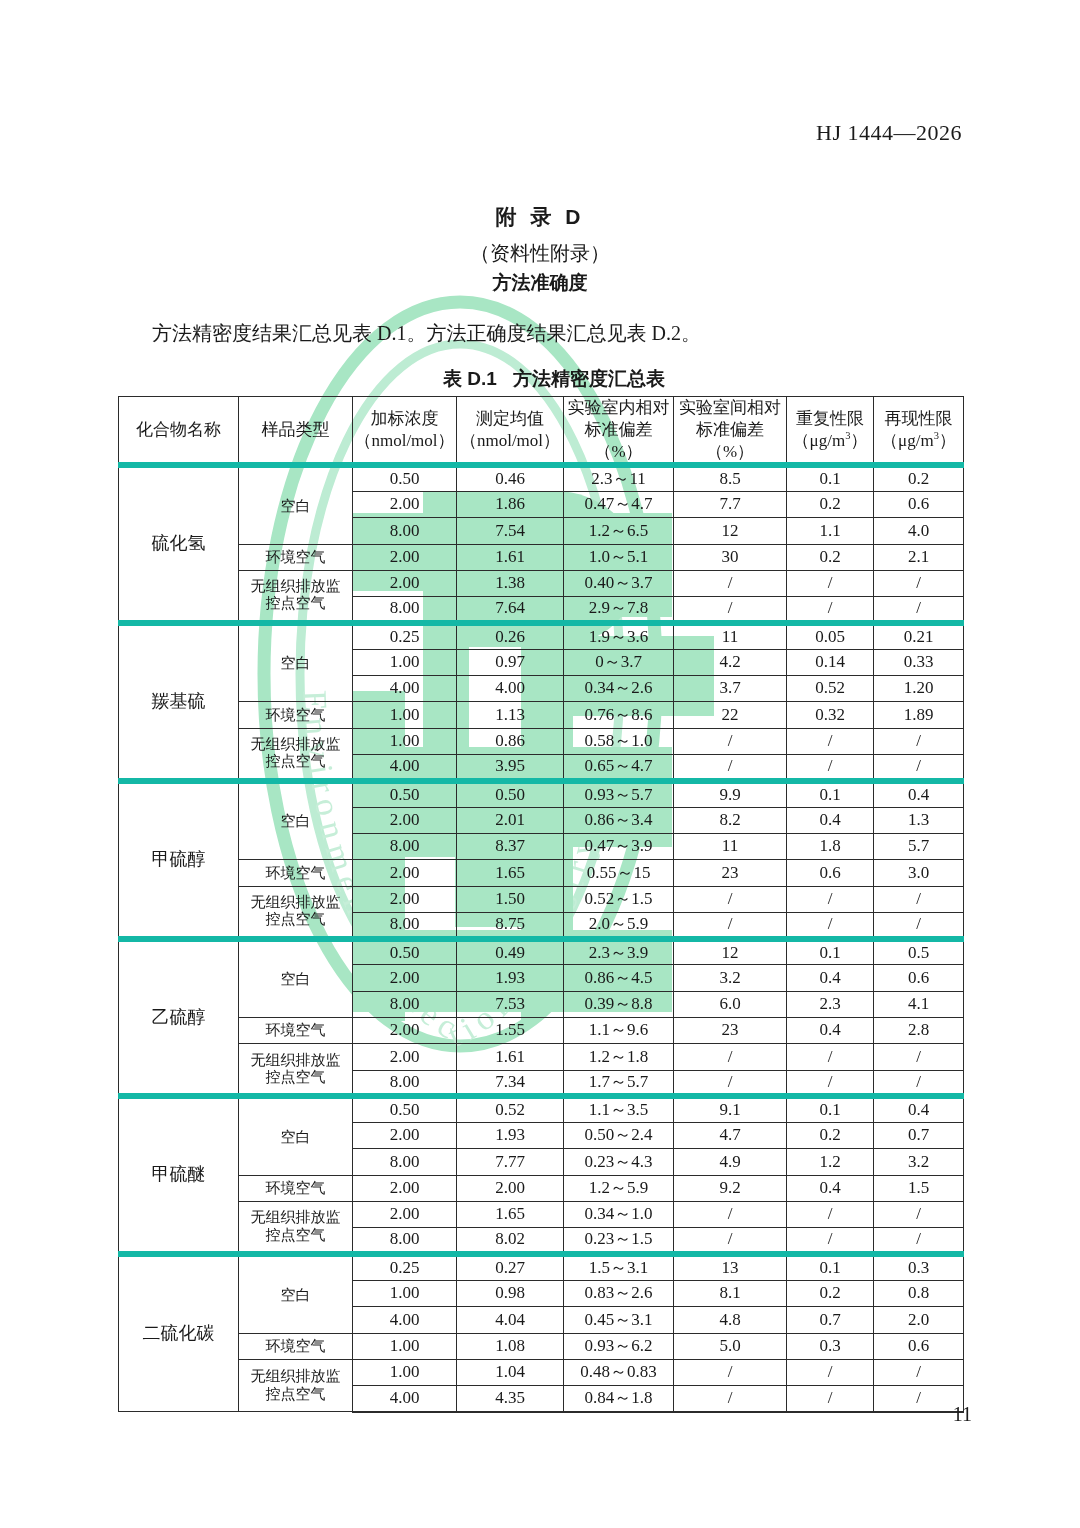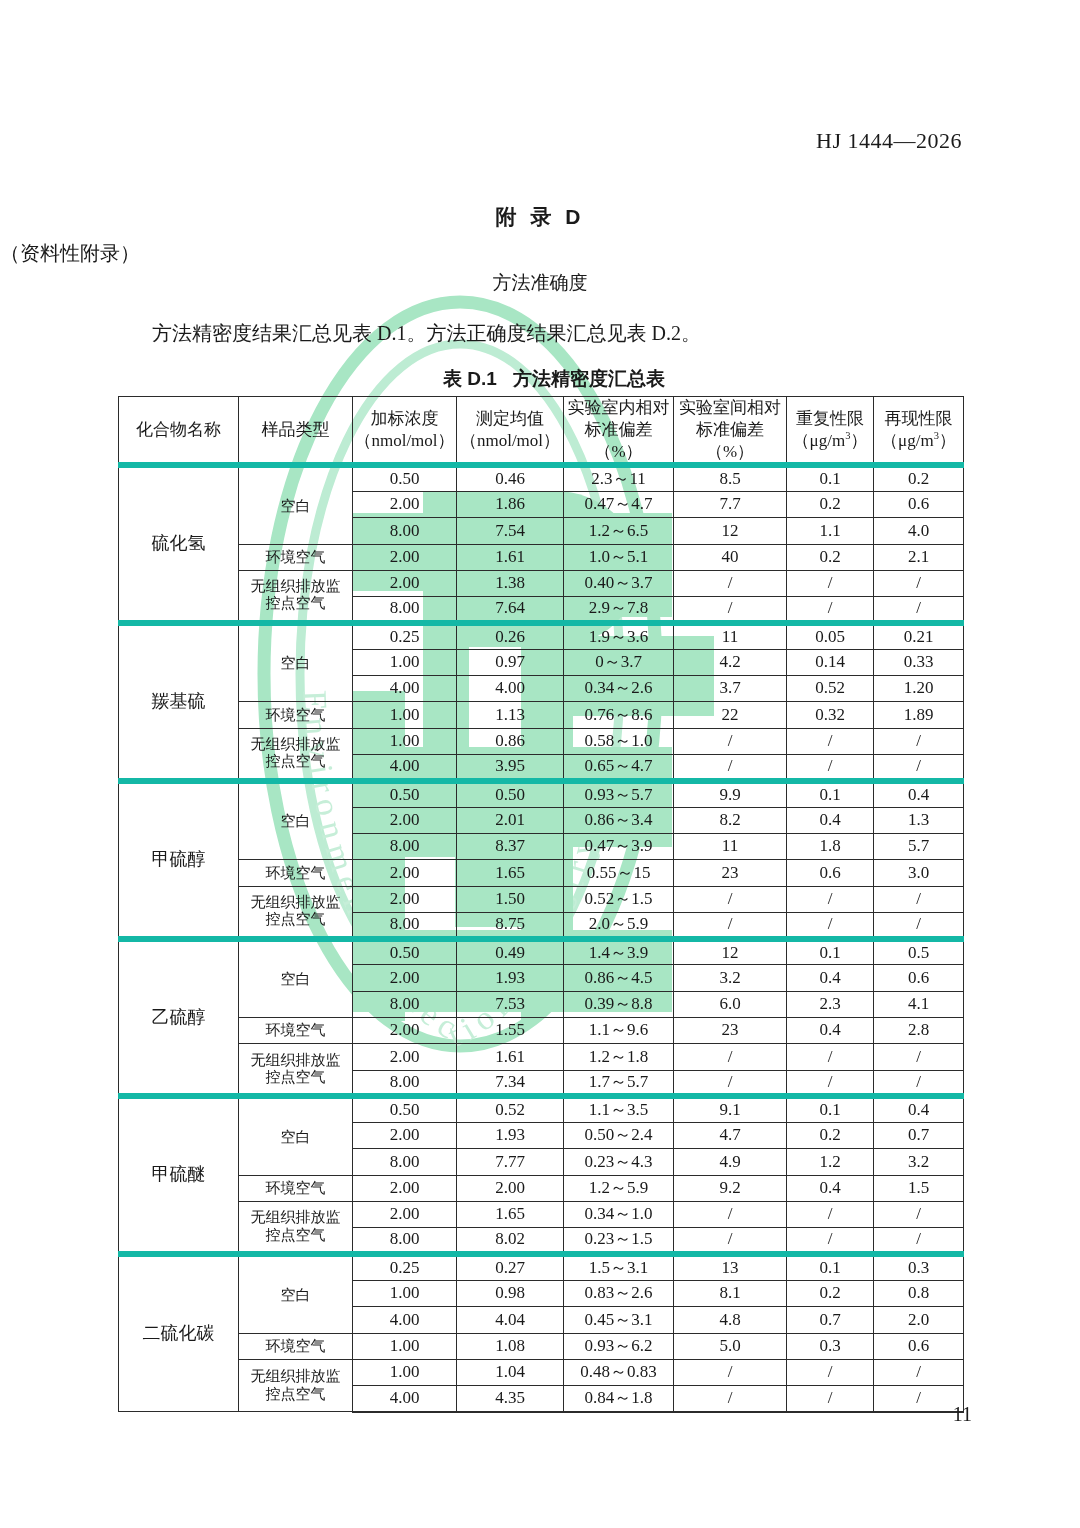--- a/index.html
+++ b/index.html
@@ -20,45 +20,45 @@
     width:470px; height:830px;
     pointer-events:none;
     z-index:0;
   }
 
   
   .page { position:relative; z-index:2; }
 
   #doc-header {
     position:absolute;
-    right:118px; top:128px;
+    right:118px; top:120px;
     font-size:22px;
     letter-spacing:.5px;
     white-space:nowrap;
   }
 
   #appendix-title {
     position:absolute; left:0; right:0; top:203px;
     text-align:center;
     font-size:21px;
     font-weight:bold;
     font-family:"Liberation Sans", sans-serif;
     letter-spacing:4px;
   }
   #appendix-kind {
     position:absolute; left:0; right:0; top:240px;
-    text-align:left;
+    text-align:center;
     font-size:20px;
     font-family:"Liberation Sans", sans-serif;
   }
   #appendix-subject {
     position:absolute; left:0; right:0; top:270px;
     text-align:center;
     font-size:19px;
-    font-weight:normal;
+    font-weight:bold;
     font-family:"Liberation Sans", sans-serif;
   }
   #intro-para {
     position:absolute; left:152px; top:320px;
     font-size:20px;
     white-space:nowrap;
   }
   #table-caption {
     position:absolute; left:0; right:0; top:366px;
     text-align:center;
@@ -246,21 +246,21 @@
           <td>1.2～6.5</td>
           <td>12</td>
           <td>1.1</td>
           <td>4.0</td>
         </tr>
         <tr>
           <td class="sample">环境空气</td>
           <td>2.00</td>
           <td>1.61</td>
           <td>1.0～5.1</td>
-          <td>40</td>
+          <td>30</td>
           <td>0.2</td>
           <td>2.1</td>
         </tr>
         <tr>
           <td class="sample sample-2line" rowspan="2">
             <div>无组织排放监</div>
             <div>控点空气</div>
           </td>
           <td>2.00</td>
           <td>1.38</td>
@@ -385,21 +385,21 @@
           <td>2.0～5.9</td>
           <td>/</td>
           <td>/</td>
           <td>/</td>
         </tr>
         <tr class="block-start">
           <td class="compound" rowspan="6">乙硫醇</td>
           <td class="sample" rowspan="3">空白</td>
           <td>0.50</td>
           <td>0.49</td>
-          <td>1.4～3.9</td>
+          <td>2.3～3.9</td>
           <td>12</td>
           <td>0.1</td>
           <td>0.5</td>
         </tr>
         <tr>
           <td>2.00</td>
           <td>1.93</td>
           <td>0.86～4.5</td>
           <td>3.2</td>
           <td>0.4</td>

